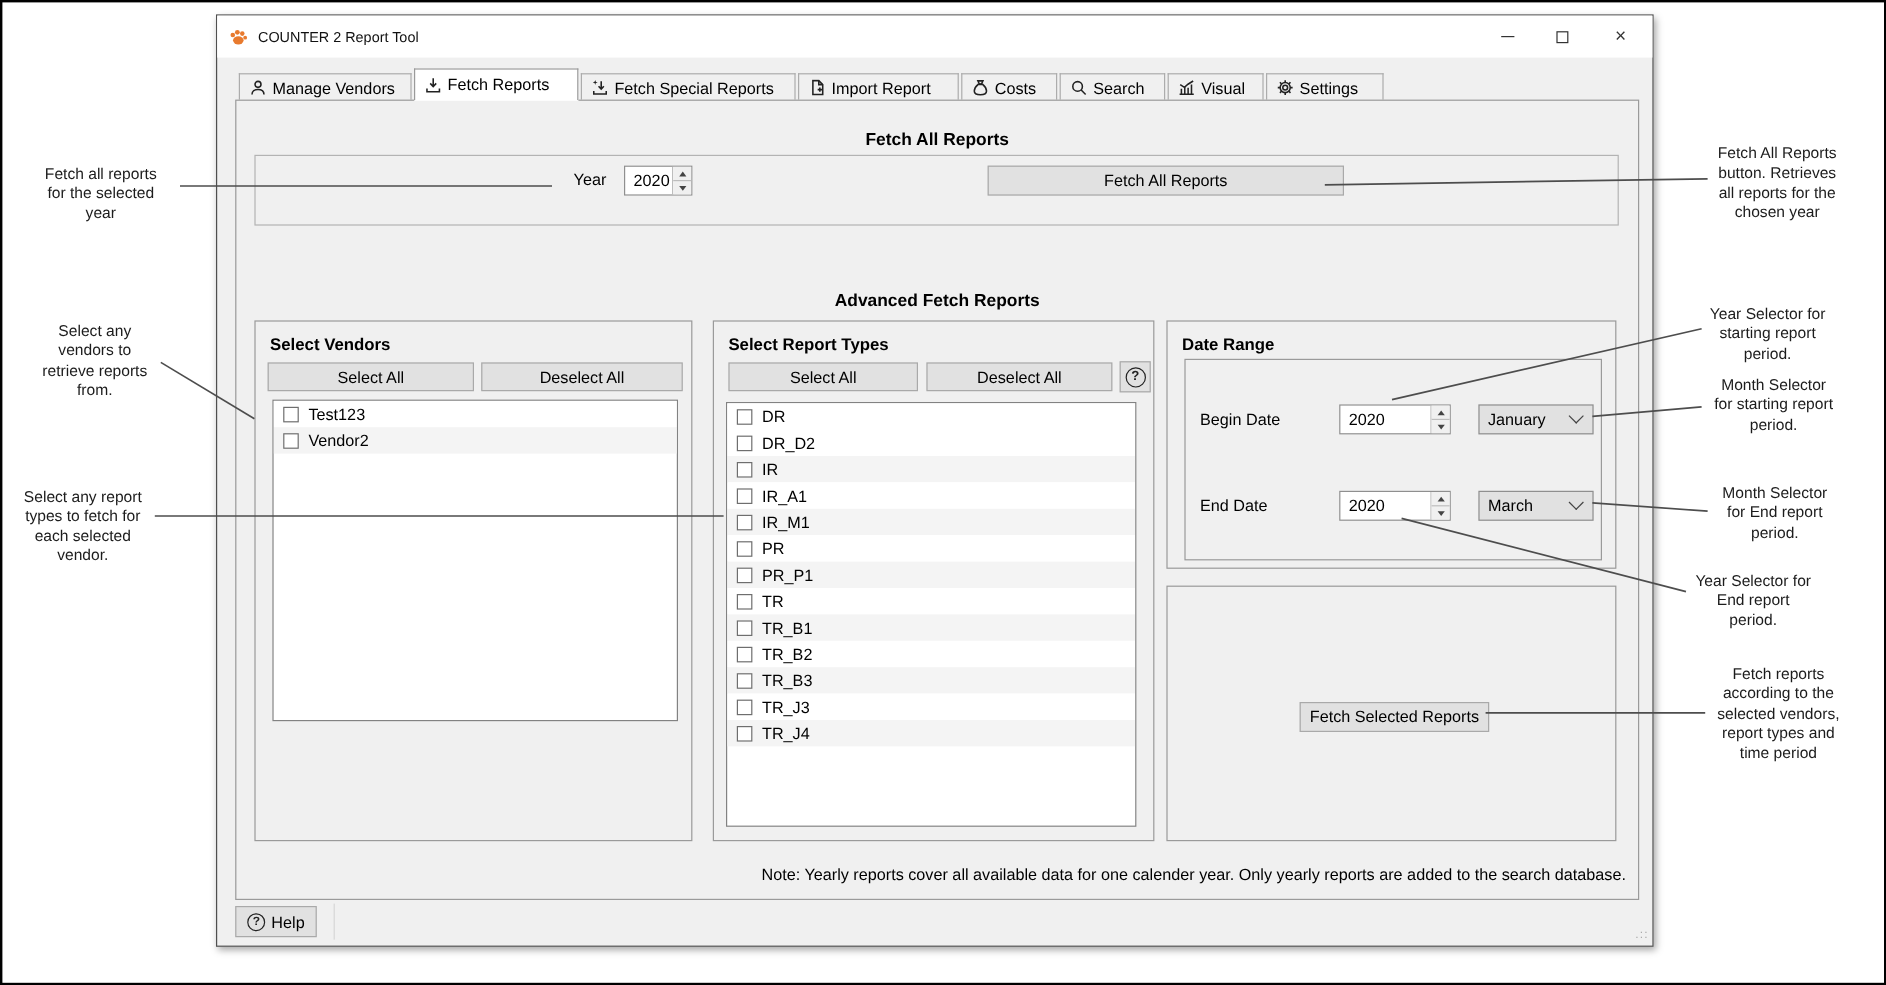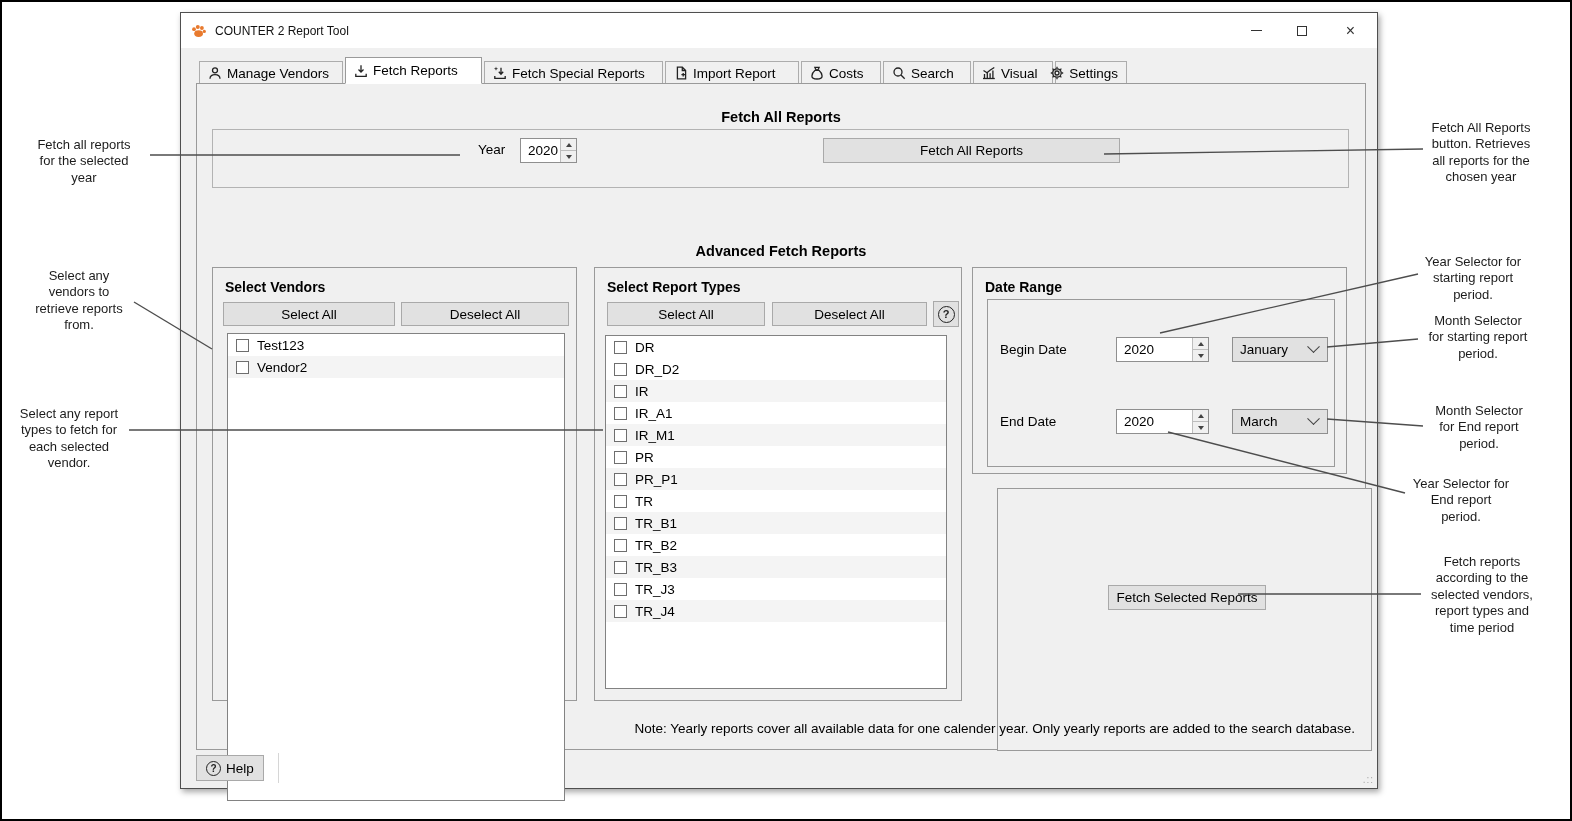--- a/index.html
+++ b/index.html
@@ -157,21 +157,21 @@
       <div class="tab" style="width:80px;">
         <span class="ticon">
           <svg width="14" height="14" viewBox="0 0 14 14">
               <path d="M2.5 12.5 V8 M5.3 12.5 V6 M8.1 12.5 V7.2 M10.9 12.5 V4.5"></path>
               <path d="M1.5 4.5 L5 6.8 L8 4.2 L12.3 1.5"></path>
               <path d="M1 12.5 H12.8"></path>
             </svg>
         </span>
           <span>Visual</span>
       </div>
-      <div class="tab" style="width:72px;justify-content:flex-end;">
+      <div class="tab" style="width:98px;">
         <span class="ticon">
           <svg width="14" height="14" viewBox="0 0 14 14">
               <circle cx="7" cy="7" r="2"></circle>
               <circle cx="7" cy="7" r="4.2"></circle>
               <path d="M7 0.8 V2.6 M7 11.4 V13.2 M0.8 7 H2.6 M11.4 7 H13.2 M2.6 2.6 L3.9 3.9 M10.1 10.1 L11.4 11.4 M11.4 2.6 L10.1 3.9 M3.9 10.1 L2.6 11.4"></path>
             </svg>
         </span>
           <span>Settings</span>
       </div>
     </div>
@@ -195,21 +195,21 @@
         </div>
         <button class="btn" style="left:610px;top:8px;width:297px;height:25px;">Fetch All Reports</button>
       </div>
 
       <div class="sec-title" style="top:159px;">Advanced Fetch Reports</div>
 
       <div class="panel" style="left:15px;top:183px;width:365px;height:434px;">
         <div class="panel-title">Select Vendors</div>
         <button class="btn" style="left:10px;top:34px;width:172px;height:24px;">Select All</button>
         <button class="btn" style="left:188px;top:34px;width:168px;height:24px;">Deselect All</button>
-        <div class="listbox" style="left:14px;top:65px;width:338px;height:468px;">
+        <div class="listbox" style="left:14px;top:65px;width:338px;height:268px;">
             <div class="lrow">
               <span class="cb"></span>
               <span class="lbl">Test123</span>
             </div>
             <div class="lrow alt">
               <span class="cb"></span>
               <span class="lbl">Vendor2</span>
             </div>
           </div>
       </div>
@@ -308,21 +308,21 @@
                 </span>
             </span>
           </div>
           <div class="combo" style="left:244px;top:109px;width:96px;height:25px;">
             <span class="cval">March</span>
             <span class="chev"></span>
           </div>
         </div>
       </div>
 
-      <div class="panel" style="left:775px;top:404px;width:375px;height:263px;margin-left:25px;">
+      <div class="panel" style="left:775px;top:404px;width:375px;height:213px;">
         <button class="btn" style="left:110px;top:96px;width:158px;height:25px;font-size:13.5px;">Fetch Selected Reports</button>
       </div>
 
       <div class="note" style="right:10px;top:637px;">Note: Yearly reports cover all available data for one calender year. Only yearly reports are added to the search database.</div>
     </div>
 
     <button class="btn" style="left:15px;top:742px;width:68px;height:26px;">
       <span class="qcirc" style="width:15px;height:15px;font-size:10px;margin-right:5px;">?</span>
       <span>Help</span>
     </button>

